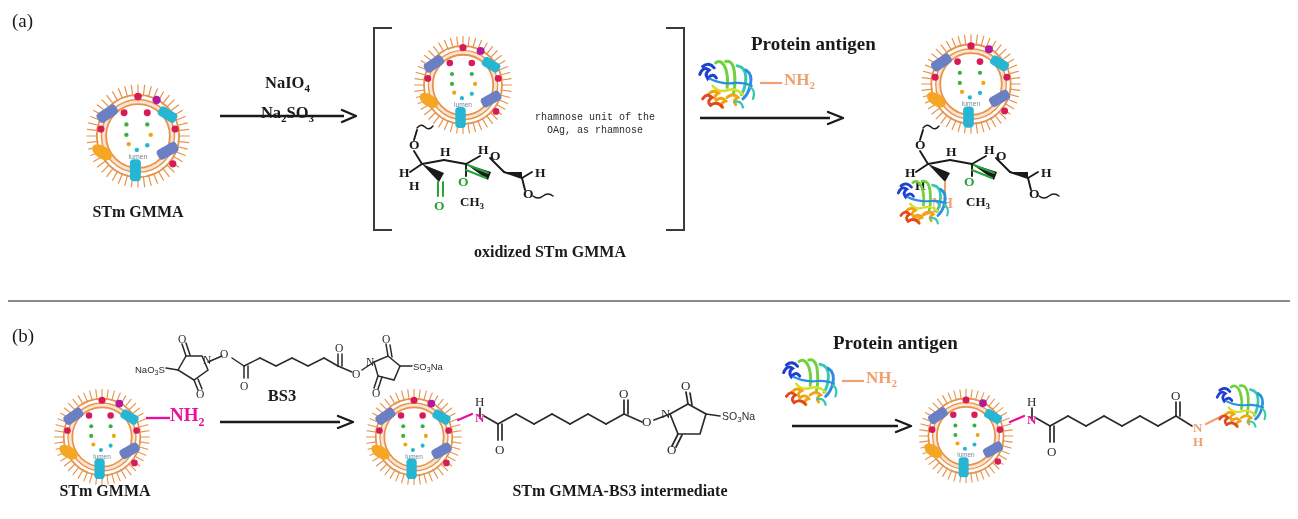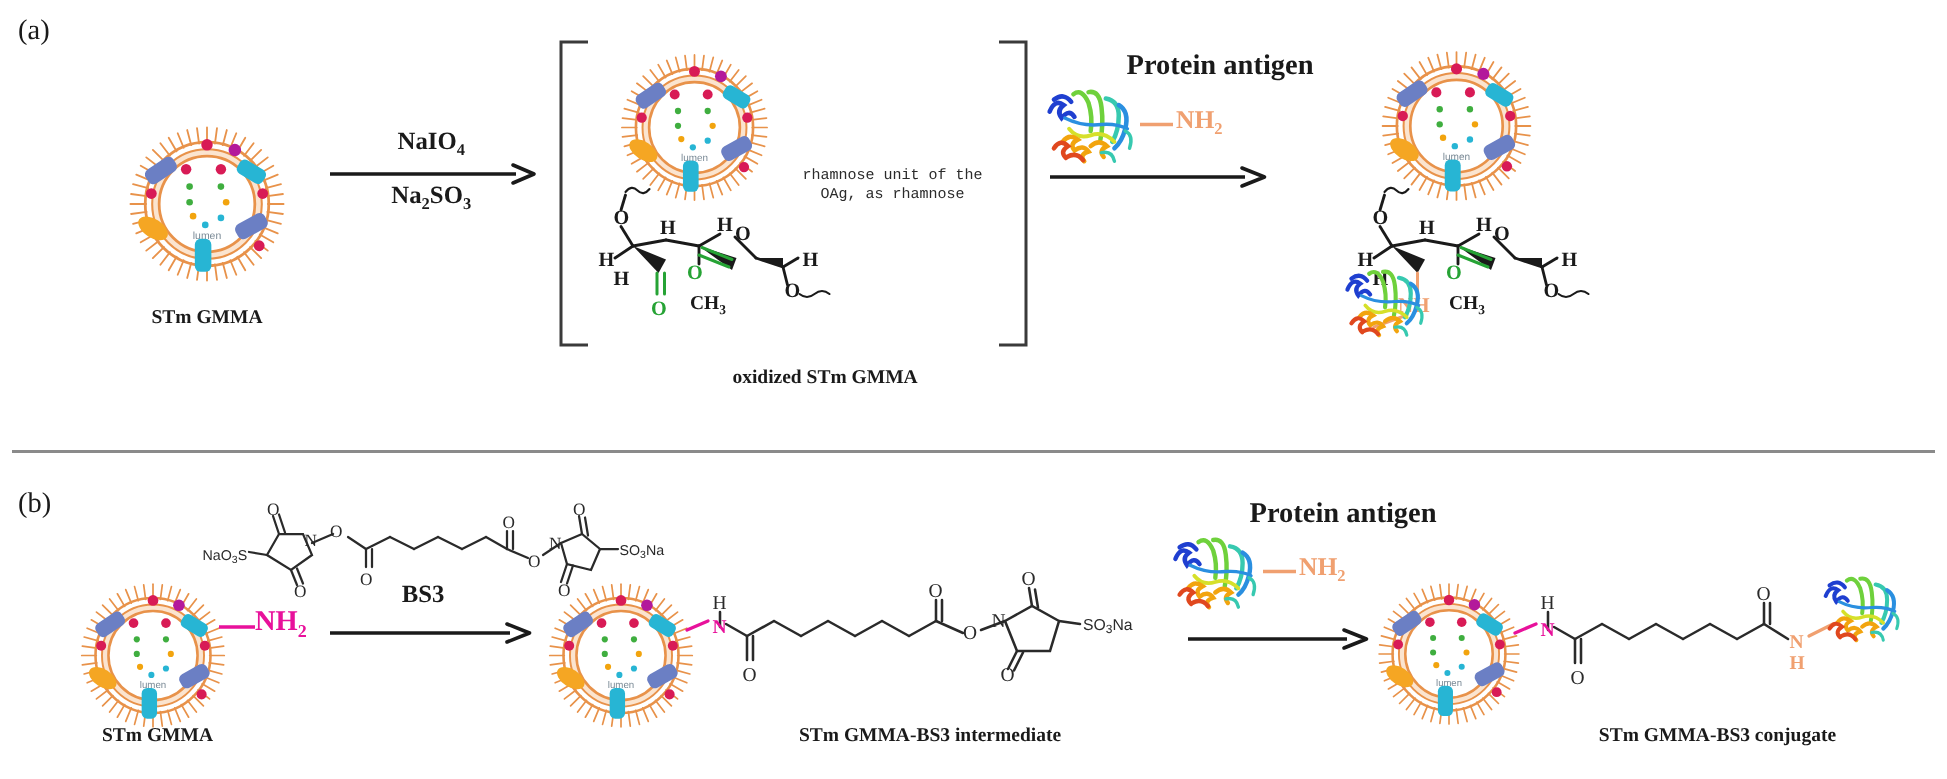--- a/index.html
+++ b/index.html
@@ -2,21 +2,21 @@
 <html><head>
 <meta charset="utf-8">
 <style>
   html,body{margin:0;padding:0;background:#ffffff;}
   body{width:1298px;height:519px;position:relative;overflow:hidden;
        font-family:"Liberation Serif",serif;color:#1a1a1a;}
   .fig{position:absolute;inset:0;}
   .abs{position:absolute;}
   .panel-letter{font-family:"Liberation Serif",serif;font-size:19px;color:#1a1a1a;}
   .divider{position:absolute;left:8px;top:300px;width:1282px;height:2px;background:#8a8a8a;}
-  .caption{font-family:"Liberation Serif",serif;font-weight:bold;font-size:13px;
+  .caption{font-family:"Liberation Serif",serif;font-weight:bold;font-size:16px;
            color:#1a1a1a;white-space:nowrap;text-align:center;}
   .reagent{font-family:"Liberation Serif",serif;font-weight:bold;font-size:16.5px;
            color:#1a1a1a;white-space:nowrap;text-align:center;}
   .reagent sub{font-size:11px;}
   .protein-label{font-family:"Liberation Serif",serif;font-weight:bold;font-size:19px;
                  color:#1a1a1a;white-space:nowrap;}
   .note{font-family:Liberation Mono, monospace;font-size:10px;color:#2b2b2b;
         text-align:center;line-height:1.25;white-space:nowrap;}
   .nh2-pink{font-family:"Liberation Serif",serif;font-weight:bold;font-size:19px;
             color:#e8119b;white-space:nowrap;}
@@ -144,28 +144,28 @@
     </defs>
   </svg>
 
   <div class="abs panel-letter" style="left:12px;top:10px;">(a)</div>
 
   <svg class="abs" style="left:80px;top:78px;" width="116" height="116" viewBox="0 0 100 100">
     <use href="#gmma"></use>
   </svg>
   <div class="abs caption" style="left:48px;top:203px;width:180px;">STm GMMA</div>
 
-  <div class="abs reagent" style="left:215px;top:84px;width:145px;">
+  <div class="abs reagent" style="left:215px;top:73px;width:145px;">
     <span>NaIO<sub>4</sub></span>
   </div>
   <svg class="abs" style="left:218px;top:108px;" width="142" height="16">
     <line x1="2" y1="8" x2="126" y2="8" stroke="#1a1a1a" stroke-width="2.4"></line>
     <path d="M124 2 L138 8 L124 14" fill="none" stroke="#1a1a1a" stroke-width="2.4" stroke-linecap="round" stroke-linejoin="round"></path>
   </svg>
-  <div class="abs reagent" style="left:215px;top:120px;width:145px;">
+  <div class="abs reagent" style="left:215px;top:103px;width:145px;">
     <span>Na<sub>2</sub>SO<sub>3</sub></span>
   </div>
 
   <svg class="abs" style="left:370px;top:26px;" width="320" height="206">
     <path d="M22 2 L4 2 L4 204 L22 204" fill="none" stroke="#3a3a3a" stroke-width="2"></path>
     <path d="M296 2 L314 2 L314 204 L296 204" fill="none" stroke="#3a3a3a" stroke-width="2"></path>
   </svg>
 
   <svg class="abs" style="left:408px;top:30px;" width="110" height="110" viewBox="0 0 100 100">
     <use href="#gmma"></use>
@@ -450,15 +450,14 @@
     </g>
     <text x="17" y="28" font-family="Liberation Serif, serif" font-size="13" font-weight="bold" fill="#e8119b">N</text>
     <g font-family="Liberation Serif, serif" font-size="13" font-weight="bold" fill="#f0a070">
       <text x="183" y="36">N</text>
       <text x="183" y="50">H</text>
     </g>
   </svg>
   <svg class="abs" style="left:1212px;top:378px;" width="64" height="54" viewBox="0 0 100 80">
     <use href="#protein"></use>
   </svg>
-  <div class="abs caption" style="left:1000px;top:482px;width:290px;">STm GMMA-BS3 conjugate</div>
 
 </div>
 
 </body></html>

